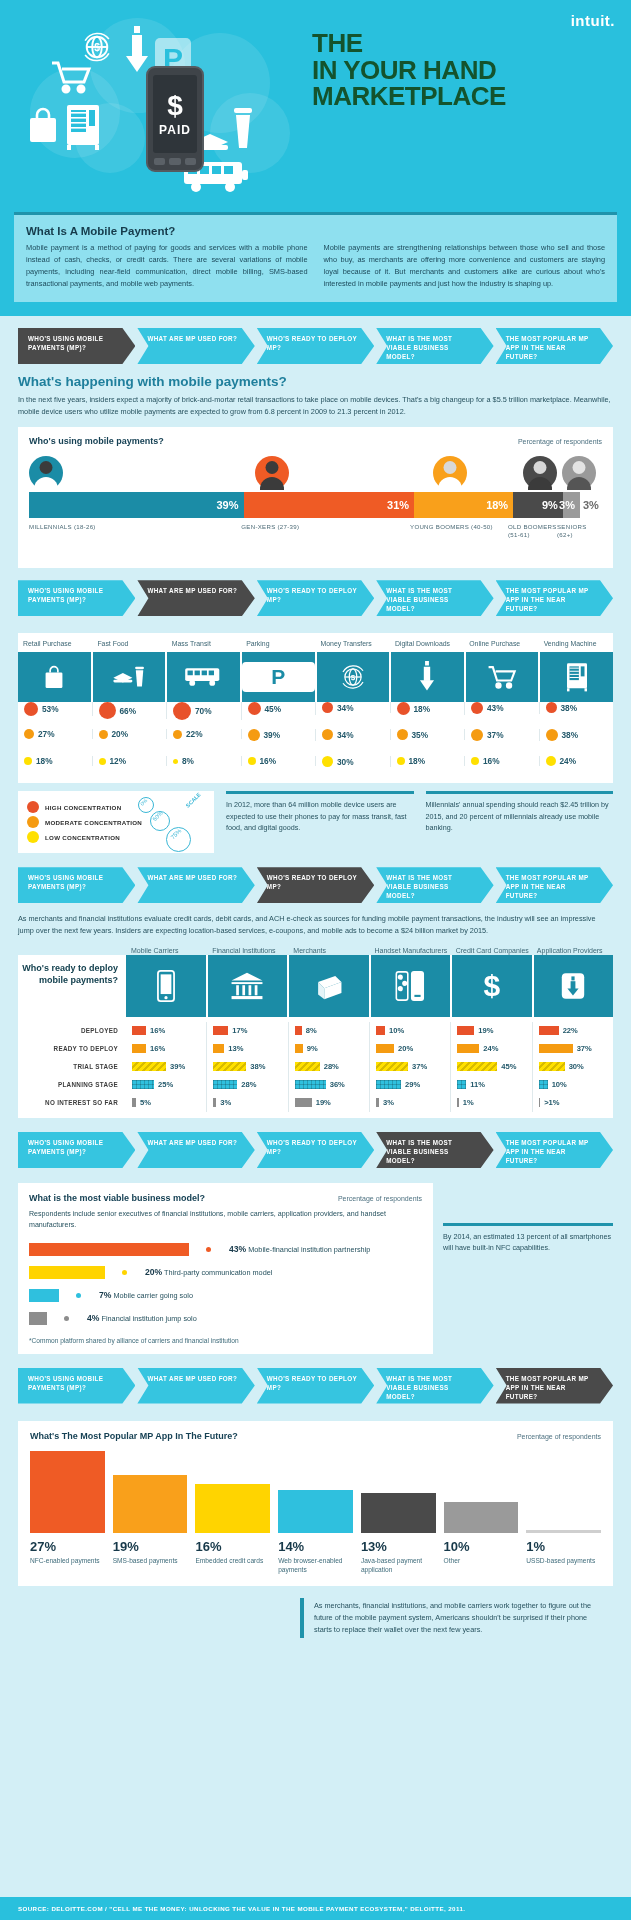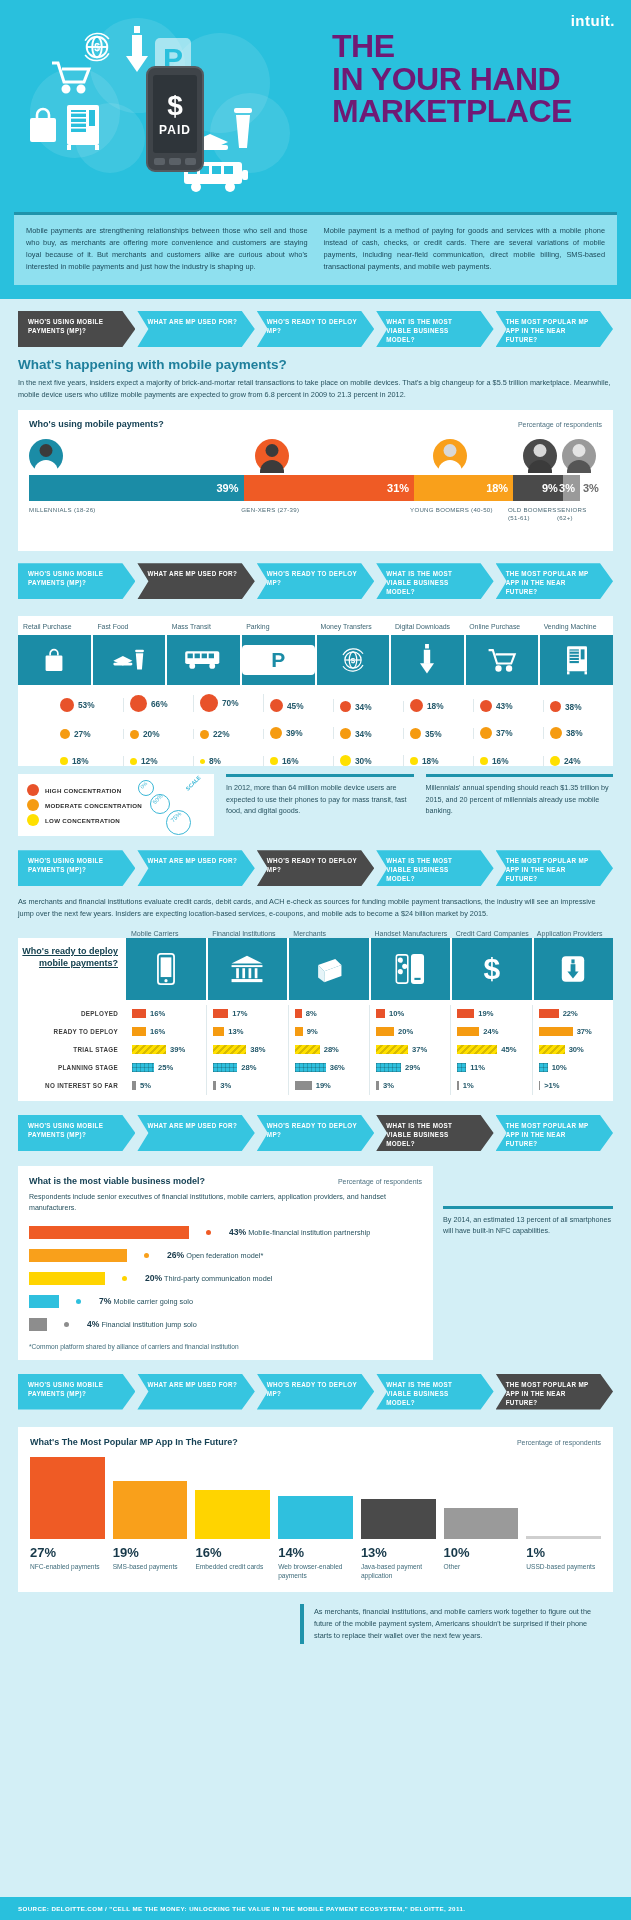--- a/index.html
+++ b/index.html
@@ -9,22 +9,22 @@
     background: #d6f0f7;
     color: #2b4a56;
     -webkit-font-smoothing: antialiased;
   }
   .page { width:631px; height:1920px; position:relative; background:#d3eff6; }
 
   
   .hero { background:#29c0dd; height:212px; position:relative; overflow:hidden; }
   .hero .brand { position:absolute; right:16px; top:12px; color:#fff; font-size:15px;
     font-weight:bold; letter-spacing:.5px; font-family:"Liberation Sans",sans-serif; }
-  .hero-title { position:absolute; left:332px; top:30px; color:#701a75; font-weight:bold;
-     font-size:32px; line-height:1.02; letter-spacing:-0.5px; }
+  .hero-title { position:absolute; left:312px; top:30px; color:#14532d; font-weight:bold;
+     font-size:26px; line-height:1.02; letter-spacing:-0.5px; }
   .hero-art { position:absolute; left:20px; top:8px; width:290px; height:180px; }
   .blob { position:absolute; border-radius:50%; background:rgba(255,255,255,.10); }
   .icon-w { position:absolute; color:#fff; }
   .phone { position:absolute; left:126px; top:58px; width:58px; height:106px; background:#3f4449;
     border-radius:9px; border:2px solid #555b60; }
   .phone .scr { position:absolute; left:5px; top:7px; right:5px; height:78px; background:#2f353a; border-radius:3px;
      color:#fff; text-align:center; }
   .phone .scr .dol { font-size:28px; font-weight:bold; line-height:34px; padding-top:14px;}
   .phone .scr .paid { font-size:12px; letter-spacing:1px; font-weight:bold;}
   .phone .btns { position:absolute; bottom:5px; left:6px; right:6px; height:7px; display:flex; gap:4px;}
@@ -71,39 +71,39 @@
   .demo-labels { display:flex; margin-top:5px; font-size:6.1px; color:#4c6a76; letter-spacing:.3px; line-height:1.45; }
 
   
   .ugrid { background:#fff; margin-top:9px; }
   .uheads { display:flex; padding:7px 0 3px 0; }
   .uheads div { flex:1; font-size:6.9px; color:#3c6573; padding-left:5px; line-height:1.3; }
   .uicons { display:flex; background:#1b8ca6; }
   .uicons div { flex:1; height:50px; display:flex; align-items:center; justify-content:center;
       border-right:2px solid #fff; color:#fff; }
   .uicons div:last-child{border-right:none;}
-  .urow { display:flex; align-items:flex-end; height:27px;padding-left:36px; }
+  .urow { display:flex; align-items:flex-start; height:27px; }
   .urow > div { flex:1; display:flex; align-items:center; gap:4px; padding-left:6px; border-right:1px solid #dfe9ec;}
   .urow > div:last-child { border-right:none; }
   .dot { border-radius:50%; flex:none; }
   .upct { font-size:8.3px; font-weight:bold; color:#24596b; }
 
   .legend { background:#fff; width:196px; padding:7px 9px; position:relative; }
   .legend .li { display:flex; align-items:center; gap:6px; margin:3px 0; font-size:6.2px;
       font-weight:bold; color:#2d2d2d; letter-spacing:.3px; }
 
   .callout { border-top:3px solid #1f93ab; padding-top:5px; font-size:7.2px; line-height:1.6; color:#27525f;}
 
   
   .dheads { display:flex; font-size:7px; color:#3c6573; line-height:1.3; }
   .dheads .sp { width:108px; flex:none; }
   .dheads div { flex:1; padding-left:5px; }
   .drow-icons { display:flex; background:#1b8ca6; }
   .drow-icons .q { width:108px; flex:none; background:#fff; color:#14414f; font-size:9px; font-weight:bold;
-     text-align:right; padding:7px 8px 0 0; line-height:1.35;text-decoration:underline; }
+     text-align:right; padding:7px 8px 0 0; line-height:1.35; }
   .drow-icons div.ic { flex:1; height:62px; display:flex; align-items:center; justify-content:center;
      border-right:2px solid #fff; color:#fff; }
   .drow-icons div.ic:last-child{border-right:none;}
   .drow { display:flex; align-items:center; height:18px; }
   .drow .lab { width:108px; flex:none; text-align:right; padding-right:8px; font-size:6.3px;
      font-weight:bold; color:#3d3d3d; letter-spacing:.3px; }
   .drow .cell { flex:1; display:flex; align-items:center; gap:4px; padding-left:6px; border-right:1px solid #dfe9ec; height:100%;}
   .drow .cell:last-child{border-right:none;}
   .bar { height:9px; }
   .dpct { font-size:7.6px; font-weight:bold; color:#24596b; }
@@ -236,23 +236,24 @@
 
     <div class="hero-title">
       <div>THE</div>
       <div>IN YOUR HAND</div>
       <div>MARKETPLACE</div>
     </div>
   </div>
 
   <div class="intro-wrap">
     <div class="intro">
+      <h3>What Is A Mobile Payment?</h3>
       <div class="cols">
+        <p style="flex:1">Mobile payment is a method of paying for goods and services with a mobile phone instead of cash, checks, or credit cards. There are several variations of mobile payments, including near-field communication, direct mobile billing, SMS-based transactional payments, and mobile web payments.</p>
         <p style="flex:1">Mobile payments are strengthening relationships between those who sell and those who buy, as merchants are offering more convenience and customers are staying loyal because of it. But merchants and customers alike are curious about who's interested in mobile payments and just how the industry is shaping up.</p>
-        <p style="flex:1">Mobile payment is a method of paying for goods and services with a mobile phone instead of cash, checks, or credit cards. There are several variations of mobile payments, including near-field communication, direct mobile billing, SMS-based transactional payments, and mobile web payments.</p>
       </div>
     </div>
   </div>
 
   <div class="nav">
     <div class="chev active">WHO'S USING MOBILE PAYMENTS (MP)?</div>
     <div class="chev">WHAT ARE MP USED FOR?</div>
     <div class="chev">WHO'S READY TO DEPLOY MP?</div>
     <div class="chev">WHAT IS THE MOST VIABLE BUSINESS MODEL?</div>
     <div class="chev">THE MOST POPULAR MP APP IN THE NEAR FUTURE?</div>
@@ -518,21 +519,21 @@
           <span style="position:absolute;left:2px;top:4px;font-size:5px;color:#3bb7d6;transform:rotate(-45deg);">0%</span>
           <span style="position:absolute;left:46px;top:2px;font-size:5.4px;color:#3bb7d6;transform:rotate(-45deg);font-weight:bold;">SCALE</span>
           <span style="position:absolute;left:14px;top:18px;font-size:5.6px;color:#3bb7d6;transform:rotate(-45deg);">50%</span>
           <span style="position:absolute;left:32px;top:36px;font-size:6px;color:#3bb7d6;transform:rotate(-45deg);">75%</span>
           <span style="position:absolute;left:0px;top:2px;width:16px;height:16px;border:1.3px solid #3bb7d6;border-radius:50%;"></span>
           <span style="position:absolute;left:12px;top:16px;width:20px;height:20px;border:1.3px solid #3bb7d6;border-radius:50%;"></span>
           <span style="position:absolute;left:28px;top:32px;width:25px;height:25px;border:1.3px solid #3bb7d6;border-radius:50%;"></span>
         </div>
       </div>
       <div class="callout" style="flex:1;">In 2012, more than 64 million mobile device users are expected to use their phones to pay for mass transit, fast food, and digital goods.</div>
-      <div class="callout" style="flex:1;">Millennials' annual spending should reach $1.35 trillion by 2015, and 20 percent of millennials already use mobile banking.</div>
+      <div class="callout" style="flex:1;">Millennials' annual spending should reach $2.45 trillion by 2015, and 20 percent of millennials already use mobile banking.</div>
     </div>
   </div>
 
   <div class="nav" style="padding-top:14px;">
     <div class="chev">WHO'S USING MOBILE PAYMENTS (MP)?</div>
     <div class="chev">WHAT ARE MP USED FOR?</div>
     <div class="chev active">WHO'S READY TO DEPLOY MP?</div>
     <div class="chev">WHAT IS THE MOST VIABLE BUSINESS MODEL?</div>
     <div class="chev">THE MOST POPULAR MP APP IN THE NEAR FUTURE?</div>
   </div>
@@ -759,25 +760,20 @@
         </div>
         <div style="font-size:7.1px;line-height:1.6;color:#27525f;margin-top:6px;">Respondents include senior executives of financial institutions, mobile carriers, application providers, and handset manufacturers.</div>
 
         <div style="margin-top:8px;">
           <div class="bmrow">
             <span class="bmbar" style="width:160px;background:#ef5b25"></span>
               <span class="bmdot" style="background:#ef5b25"></span>
             <span class="bmtxt"><b>43%</b> <span>Mobile-financial institution partnership</span></span>
           </div>
           <div class="bmrow">
-            <span class="bmbar" style="width:98px;background:#f9a01b"></span>
-              <span class="bmdot" style="background:#f9a01b"></span>
-            <span class="bmtxt"><b>26%</b> <span>Open federation model*</span></span>
-          </div>
-          <div class="bmrow">
             <span class="bmbar" style="width:76px;background:#ffd400"></span>
               <span class="bmdot" style="background:#ffd400"></span>
             <span class="bmtxt"><b>20%</b> <span>Third-party communication model</span></span>
           </div>
           <div class="bmrow">
             <span class="bmbar" style="width:30px;background:#2fc0de"></span>
               <span class="bmdot" style="background:#2fc0de"></span>
             <span class="bmtxt"><b>7%</b> <span>Mobile carrier going solo</span></span>
           </div>
           <div class="bmrow">

